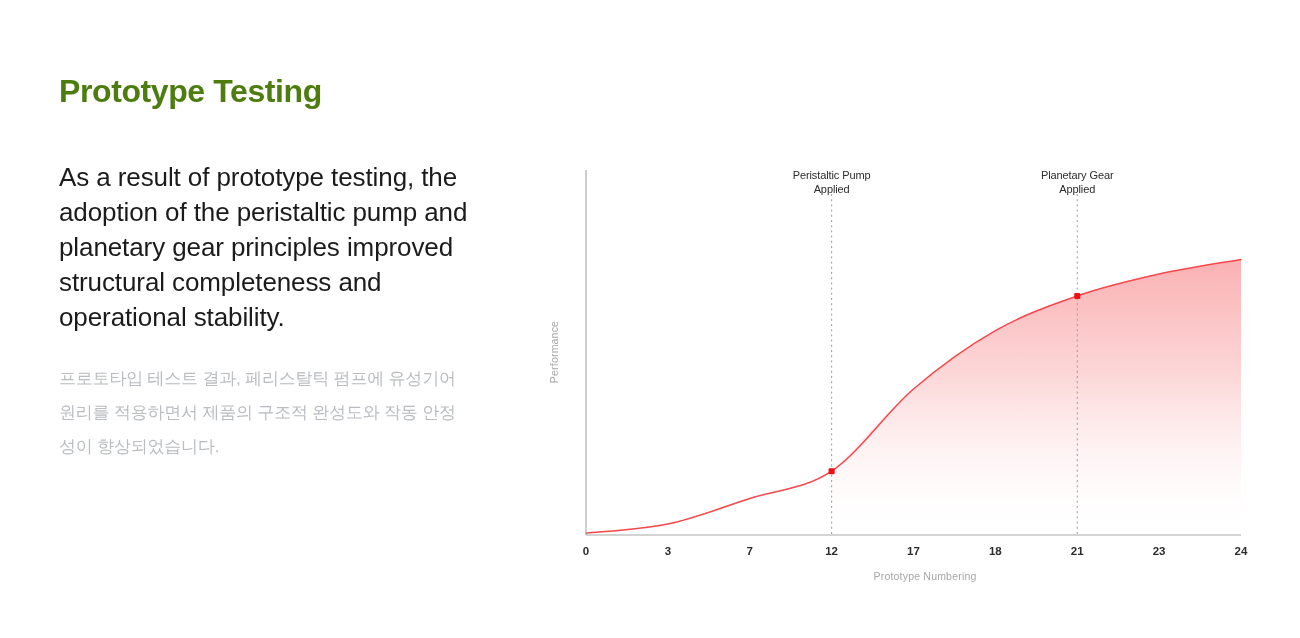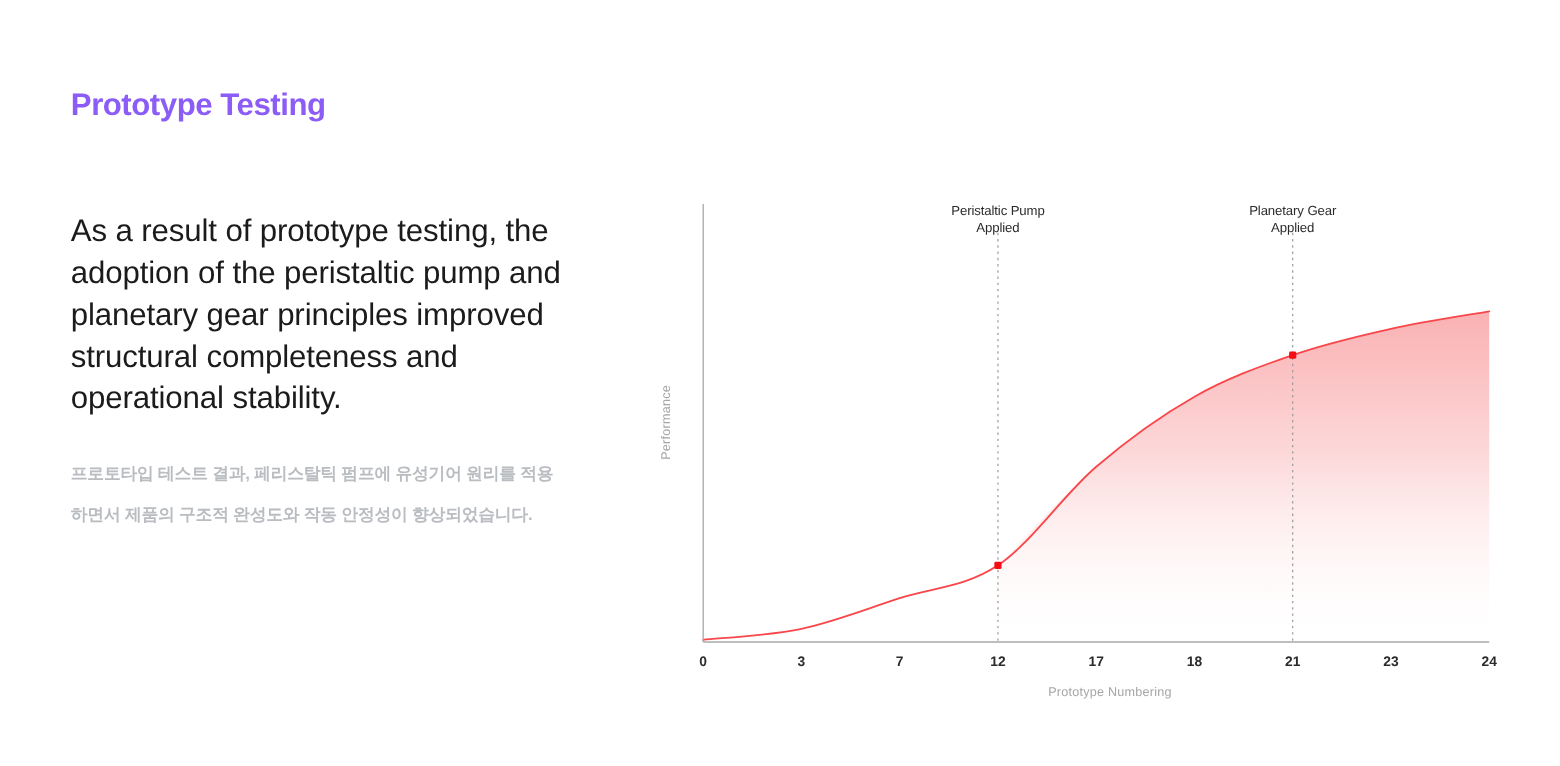--- a/index.html
+++ b/index.html
@@ -18,41 +18,41 @@
   }
 
   
   #text-panel {
     position: absolute;
     left: 59px;
     top: 72px;
     width: 430px;
   }
   #page-title {
-    font-size: 26px;
+    font-size: 32px;
     font-weight: 700;
     letter-spacing: -0.4px;
-    color: #8b5cf6;
-    margin: 0 0 72px 0;
+    color: #4d7c0f;
+    margin: 0 0 50px 0;
     line-height: 1.2;
   }
   #summary-en {
     font-size: 26px;
     line-height: 34.8px;
     color: #1b1b1b;
     font-weight: 400;
     letter-spacing: -0.1px;
     margin: 0 0 28px 0;
     max-width: 410px;
   }
   #summary-ko {
-    font-size: 14px;
+    font-size: 17px;
     line-height: 34px;
     color: #b9bcc0;
-    font-weight: 700;
+    font-weight: 400;
     letter-spacing: -0.2px;
     margin: 0;
     max-width: 410px;
   }
 
   
   #chart-panel {
     position: absolute;
     left: 540px;
     top: 150px;

